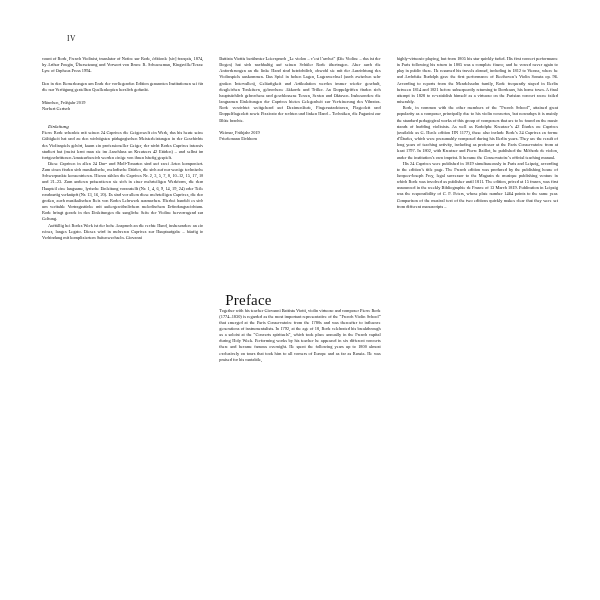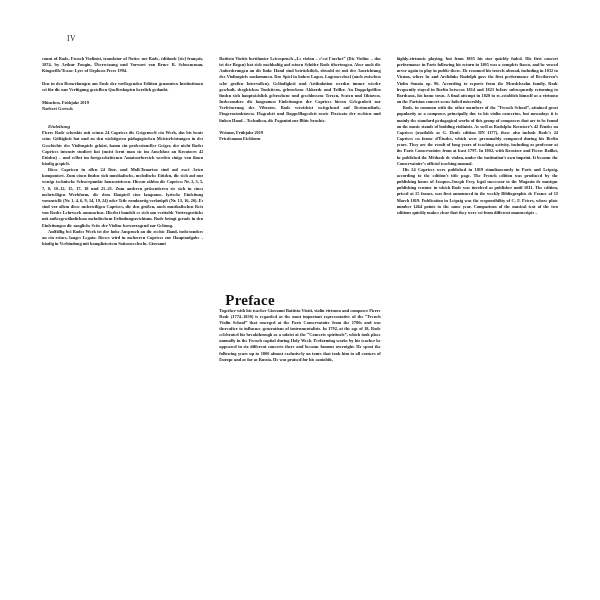--- a/index.html
+++ b/index.html
@@ -28,21 +28,20 @@
     padding-left: 25px;
   }
   .cols {
     position: absolute;
     top: 56px;
     left: 42px;
     right: 42px;
     bottom: 28px;
     display: flex;
     gap: 16px;
-    font-weight: bold;
   }
   .col {
     flex: 1 1 0;
     font-size: 4.35px;
     line-height: 1.42;
     text-align: justify;
     hyphens: auto;
     -webkit-hyphens: auto;
     overflow: hidden;
   }

